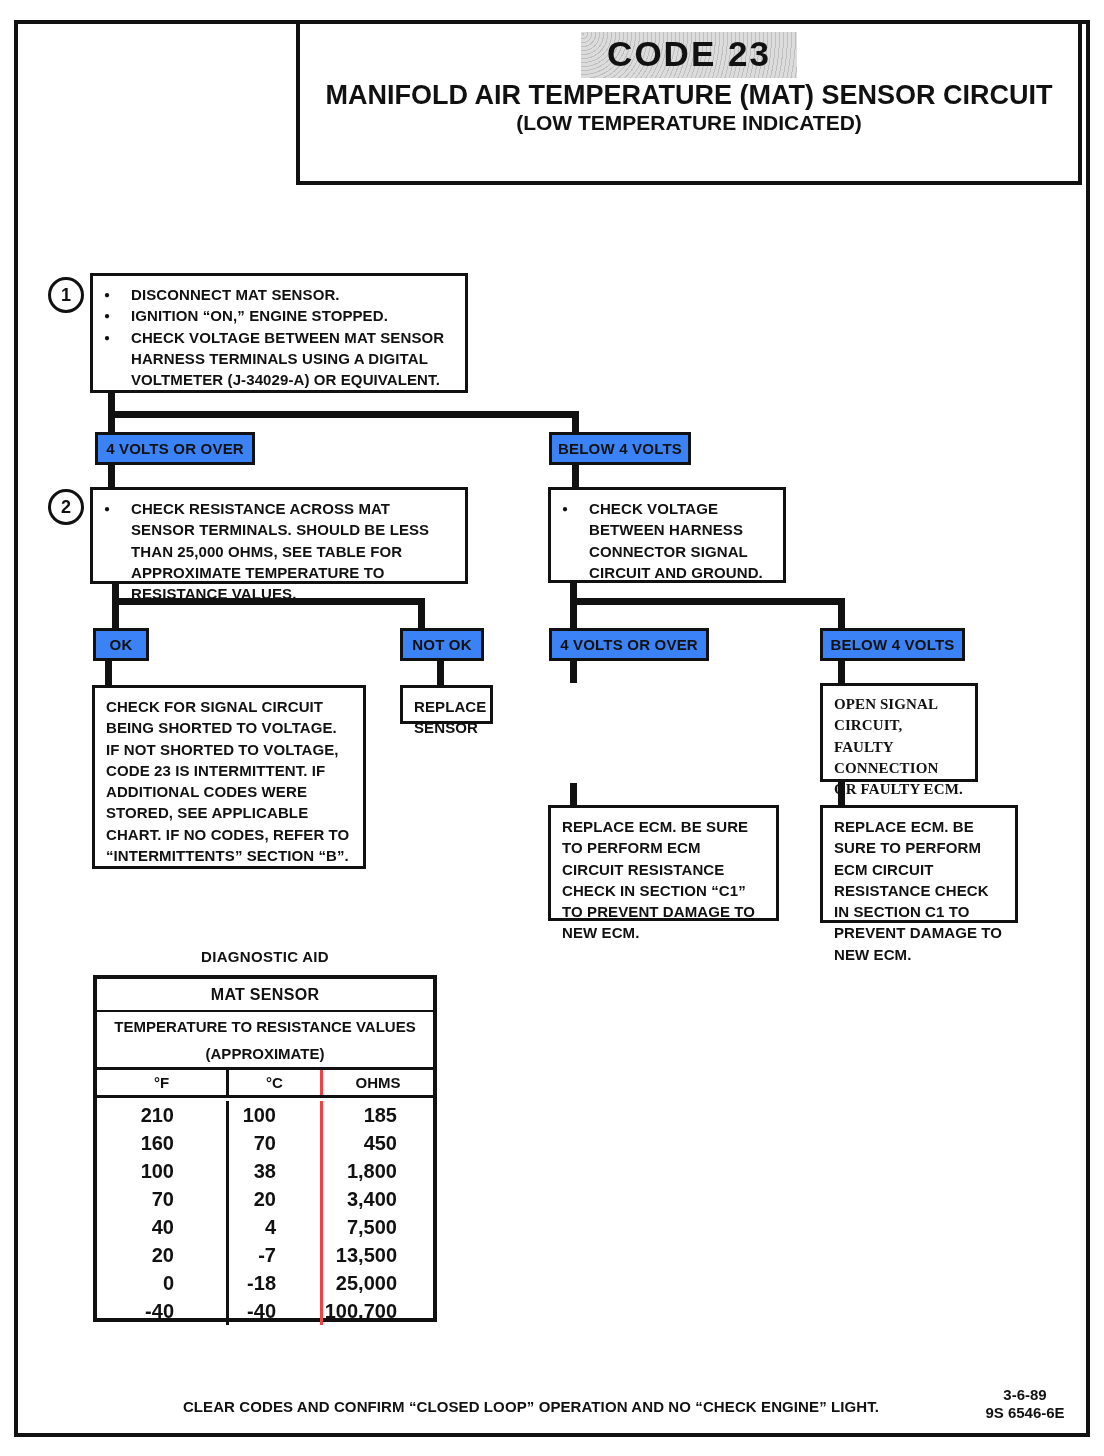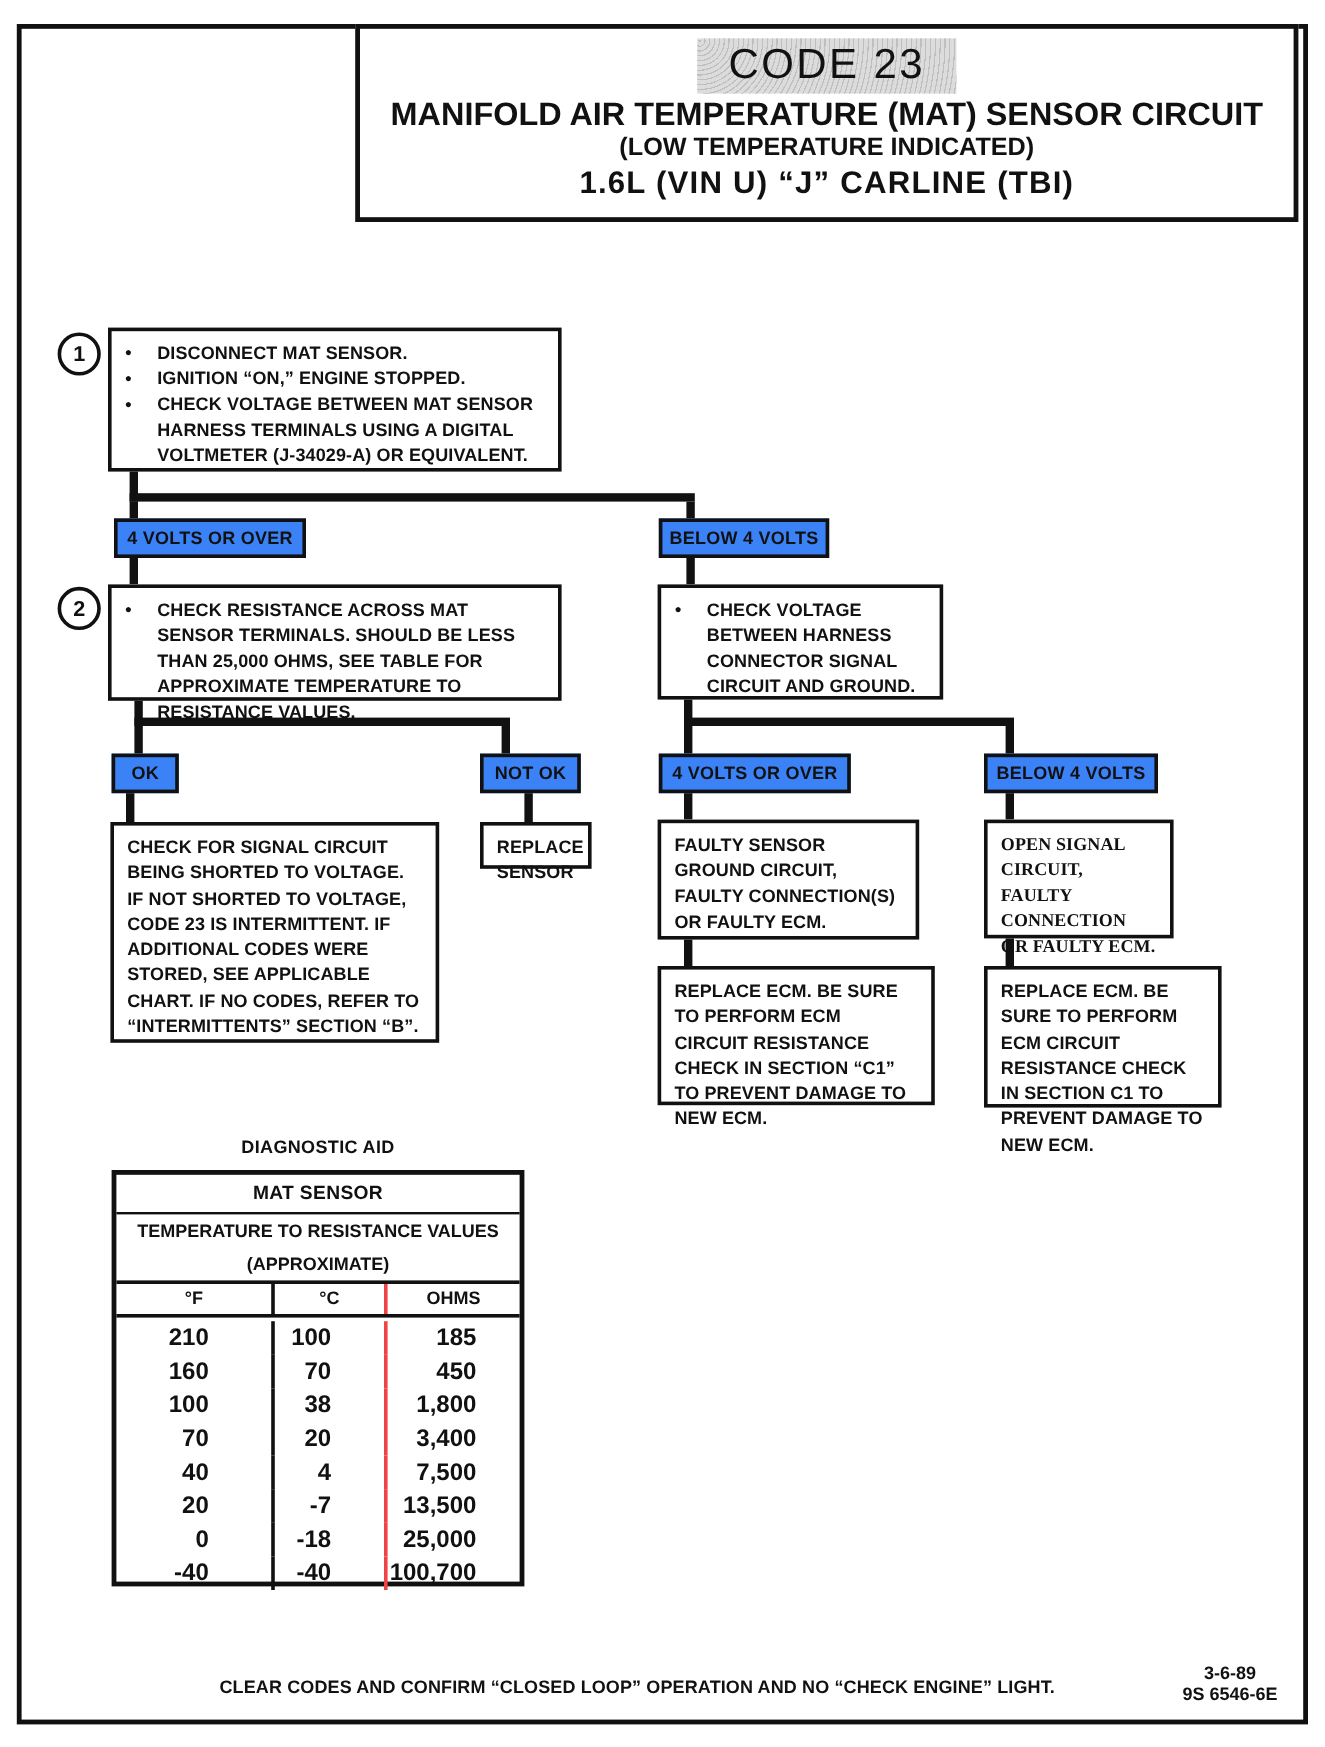--- a/index.html
+++ b/index.html
@@ -9,21 +9,21 @@
     font-family:"Liberation Sans", sans-serif; color:#111; overflow:hidden;
   }
   .abs { position:absolute; }
   .page-border { border:4px solid #111; }
   .title-box { border:4px solid #111; background:#fff; text-align:center; padding-top:8px; }
   .code-highlight {
     display:inline-block; padding:2px 26px 4px 26px;
     background:
       repeating-radial-gradient(circle at 2px 2px, #bfbfbf 0 1px, transparent 1px 4px),
       #dcdcdc;
-    font-size:35px; font-weight:normal; letter-spacing:2px;
+    font-size:35px; font-weight:bold; letter-spacing:2px;
   }
   .t-line1 { font-size:27px; font-weight:bold; margin-top:2px; letter-spacing:0px; }
   .t-line2 { font-size:21px; font-weight:bold; margin-top:0px; }
   .t-line3 { font-size:26px; font-weight:bold; margin-top:2px; letter-spacing:1px; }
   .conn { background:#111; }
   .fbox {
     border:3px solid #111; background:#fff;
     font-size:15px; font-weight:bold; line-height:1.42;
     padding:8px 11px; letter-spacing:0.1px;
   }
@@ -64,21 +64,20 @@
 <div class="page">
 
   <div class="abs page-border" style="left:14px; top:20px; width:1076px; height:1417px;"></div>
 
   <div class="abs title-box" style="left:296px; top:20px; width:786px; height:165px;">
     <div class="code-highlight">
       <span>CODE 23</span>
     </div>
     <div class="t-line1">MANIFOLD AIR TEMPERATURE (MAT)  SENSOR CIRCUIT</div>
     <div class="t-line2">(LOW TEMPERATURE INDICATED)</div>
-    <div class="t-line3">1.6L  (VIN U)  “J”  CARLINE  (TBI)</div>
   </div>
 
   <div class="abs circle" style="left:48px; top:277px; width:36px; height:36px;">1</div>
   <div class="abs fbox" style="left:90px; top:273px; width:378px; height:120px;">
     <div class="brow">
       <span class="bmark">●</span>
       <span class="btext">DISCONNECT MAT SENSOR.</span>
     </div>
     <div class="brow">
       <span class="bmark">●</span>
@@ -130,21 +129,20 @@
   </div>
 
   <div class="abs conn" style="left:570px; top:583px; width:7px; height:45px;"></div>
   <div class="abs conn" style="left:570px; top:598px; width:275px; height:7px;"></div>
   <div class="abs conn" style="left:838px; top:605px; width:7px; height:23px;"></div>
 
   <div class="abs label-box" style="left:549px; top:628px; width:160px; height:33px;">4 VOLTS OR OVER</div>
   <div class="abs label-box" style="left:820px; top:628px; width:145px; height:33px;">BELOW 4 VOLTS</div>
 
   <div class="abs conn" style="left:570px; top:661px; width:7px; height:22px;"></div>
-  <div class="abs fbox" style="left:548px; top:683px; width:218px; height:100px;">FAULTY SENSOR GROUND CIRCUIT, FAULTY CONNECTION(S) OR FAULTY ECM.</div>
   <div class="abs conn" style="left:570px; top:783px; width:7px; height:22px;"></div>
   <div class="abs fbox" style="left:548px; top:805px; width:231px; height:116px;">REPLACE ECM.  BE SURE TO PERFORM ECM CIRCUIT RESISTANCE CHECK IN SECTION “C1” TO PREVENT DAMAGE TO NEW ECM.</div>
 
   <div class="abs conn" style="left:838px; top:661px; width:7px; height:22px;"></div>
   <div class="abs fbox" style="left:820px; top:683px; width:158px; height:99px;font-family:Liberation Serif, serif;">OPEN SIGNAL CIRCUIT, FAULTY CONNECTION OR FAULTY ECM.</div>
   <div class="abs conn" style="left:838px; top:782px; width:7px; height:23px;"></div>
   <div class="abs fbox" style="left:820px; top:805px; width:198px; height:118px;">REPLACE ECM.  BE SURE TO PERFORM ECM CIRCUIT RESISTANCE CHECK IN SECTION C1 TO PREVENT DAMAGE TO NEW ECM.</div>
 
   <div class="abs aid-label" style="left:93px; top:948px; width:344px;">DIAGNOSTIC AID</div>
 

